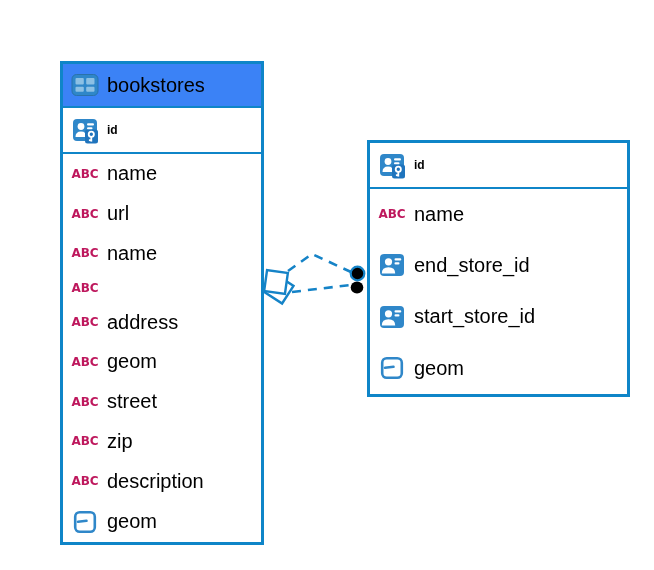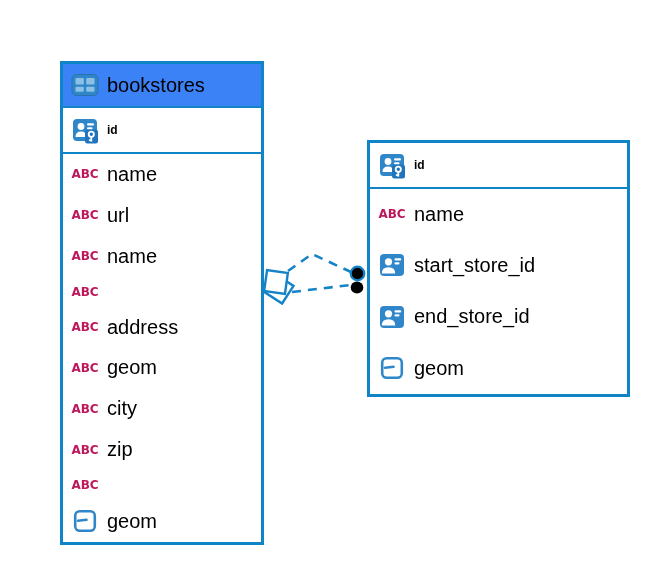--- a/index.html
+++ b/index.html
@@ -107,32 +107,33 @@
       <div class="trow">
         <span class="ic">
             <span class="abc">ABC</span>
           </span>
         <span class="label">geom</span>
       </div>
       <div class="trow">
         <span class="ic">
             <span class="abc">ABC</span>
           </span>
-        <span class="label">city</span>
+        <span class="label">street</span>
       </div>
       <div class="trow">
         <span class="ic">
             <span class="abc">ABC</span>
           </span>
         <span class="label">zip</span>
       </div>
       <div class="trow">
         <span class="ic">
             <span class="abc">ABC</span>
           </span>
+        <span class="label">description</span>
       </div>
       <div class="trow">
         <span class="ic">
           <svg width="24" height="24" viewBox="0 0 24 24">
             <rect x="2.2" y="2.2" width="19.6" height="19.6" rx="4.5" fill="#ffffff" stroke="#2f87c9" stroke-width="2.6"></rect>
             <line x1="5" y1="11.8" x2="13.5" y2="10.8" stroke="#2f87c9" stroke-width="2.6" stroke-linecap="round"></line>
           </svg>
         </span>
         <span class="label">geom</span>
       </div>
@@ -168,33 +169,33 @@
       <div class="trow">
         <span class="ic">
           <svg width="26" height="24" viewBox="0 0 26 24">
             <rect x="1" y="1" width="24" height="22" rx="4" fill="#2f87c9"></rect>
             <circle cx="9.5" cy="8.8" r="3.6" fill="#ffffff"></circle>
             <path d="M2.8 20.5 q0 -6.3 6.7 -6.3 q6.7 0 6.7 6.3 z" fill="#ffffff"></path>
             <rect x="15.5" y="5.3" width="6.8" height="2.3" rx="1.1" fill="#ffffff"></rect>
             <rect x="15.5" y="9.3" width="5" height="2.3" rx="1.1" fill="#ffffff"></rect>
           </svg>
         </span>
-        <span class="label">start_store_id</span>
+        <span class="label">end_store_id</span>
       </div>
       <div class="trow">
         <span class="ic">
           <svg width="26" height="24" viewBox="0 0 26 24">
             <rect x="1" y="1" width="24" height="22" rx="4" fill="#2f87c9"></rect>
             <circle cx="9.5" cy="8.8" r="3.6" fill="#ffffff"></circle>
             <path d="M2.8 20.5 q0 -6.3 6.7 -6.3 q6.7 0 6.7 6.3 z" fill="#ffffff"></path>
             <rect x="15.5" y="5.3" width="6.8" height="2.3" rx="1.1" fill="#ffffff"></rect>
             <rect x="15.5" y="9.3" width="5" height="2.3" rx="1.1" fill="#ffffff"></rect>
           </svg>
         </span>
-        <span class="label">end_store_id</span>
+        <span class="label">start_store_id</span>
       </div>
       <div class="trow">
         <span class="ic">
           <svg width="24" height="24" viewBox="0 0 24 24">
             <rect x="2.2" y="2.2" width="19.6" height="19.6" rx="4.5" fill="#ffffff" stroke="#2f87c9" stroke-width="2.6"></rect>
             <line x1="5" y1="11.8" x2="13.5" y2="10.8" stroke="#2f87c9" stroke-width="2.6" stroke-linecap="round"></line>
           </svg>
         </span>
         <span class="label">geom</span>
       </div>

